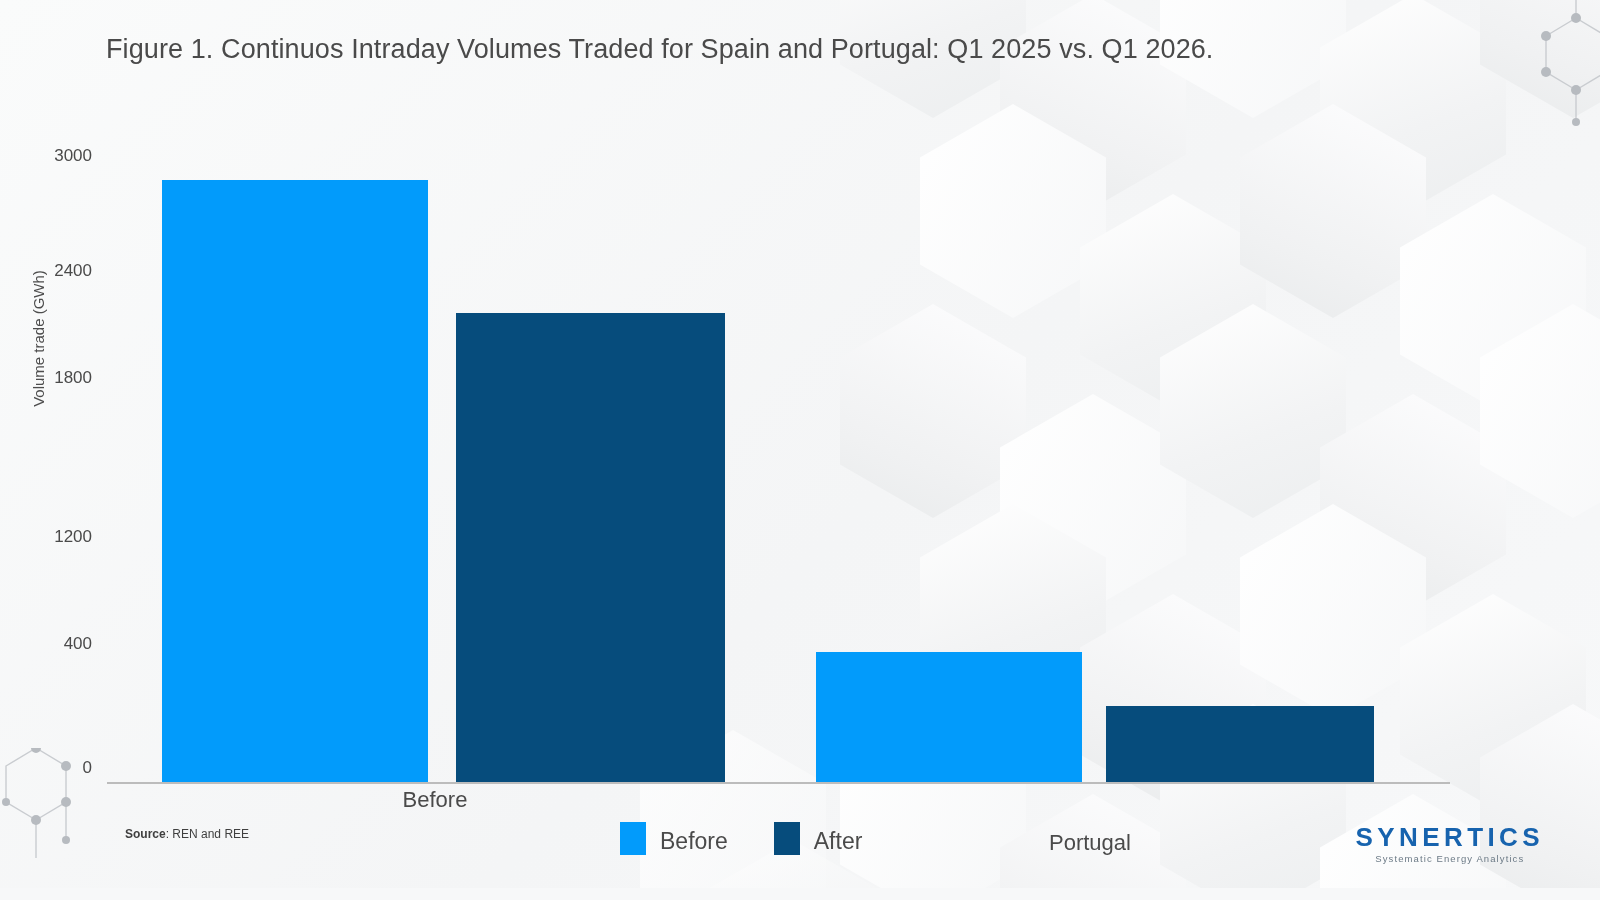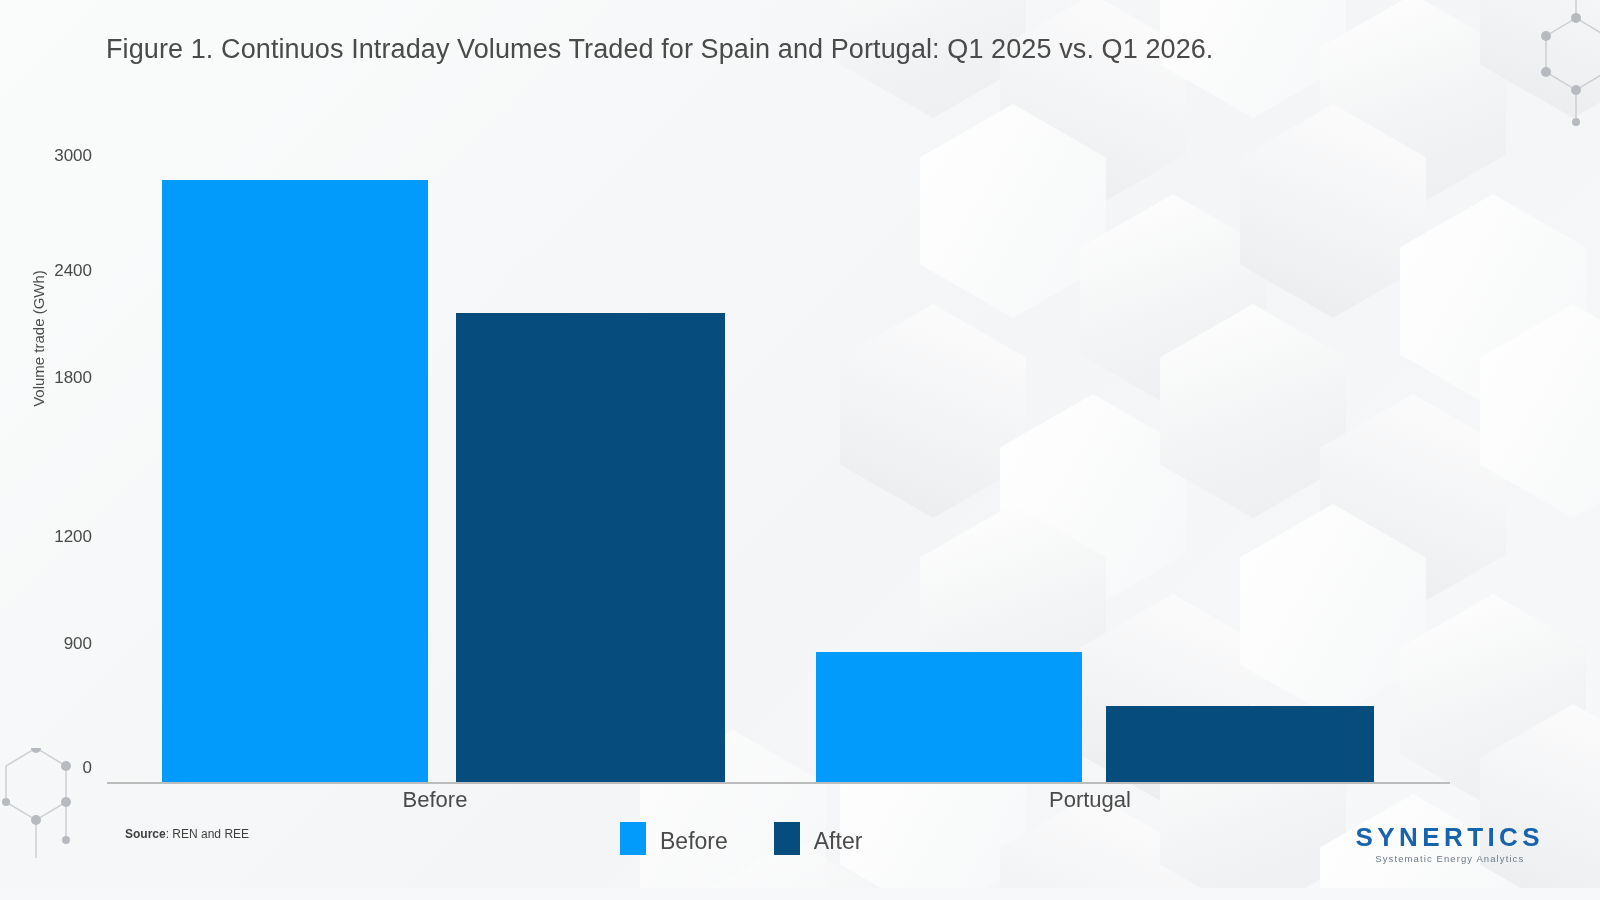--- a/index.html
+++ b/index.html
@@ -205,32 +205,32 @@
   <div class="title">Figure 1. Continuos Intraday Volumes Traded for Spain and Portugal: Q1 2025 vs. Q1 2026.</div>
 
   <div class="plot">
 
     <div class="y-axis-title">Volume trade (GWh)</div>
 
     <div class="ytick" style="top:146px;">3000</div>
     <div class="ytick" style="top:261px;">2400</div>
     <div class="ytick" style="top:368px;">1800</div>
     <div class="ytick" style="top:507px;margin-top:20px;">1200</div>
-    <div class="ytick" style="top:634px;">900</div>
+    <div class="ytick" style="top:634px;">400</div>
     <div class="ytick" style="top:758px;">0</div>
 
     <div class="bar before" id="bar-spain-before" style="left: 162px; width: 266px; height: 601.6px; background: rgb(2, 155, 251);"></div>
     <div class="bar after" id="bar-spain-after" style="left: 456px; width: 269px; height: 469.333px; background: rgb(6, 76, 124);"></div>
     <div class="bar before" id="bar-portugal-before" style="left: 816px; width: 266px; height: 130.133px; background: rgb(2, 155, 251);"></div>
     <div class="bar after" id="bar-portugal-after" style="left: 1106px; width: 268px; height: 75.7333px; background: rgb(6, 76, 124);"></div>
 
     <div class="axis-line"></div>
 
     <div class="cat-label" style="left:325px; width:220px;">Before</div>
-    <div class="cat-label" style="left:980px; width:220px;">Portugal</div>
+    <div class="cat-label" style="left:980px; width:220px;margin-top:43px;">Portugal</div>
   </div>
 
   <div class="source">
     <b>Source</b><span>: REN and REE</span>
   </div>
 
   <div class="legend">
     <div class="legend-item">
       <span class="legend-swatch before"></span>
       <span class="legend-label">Before</span>

